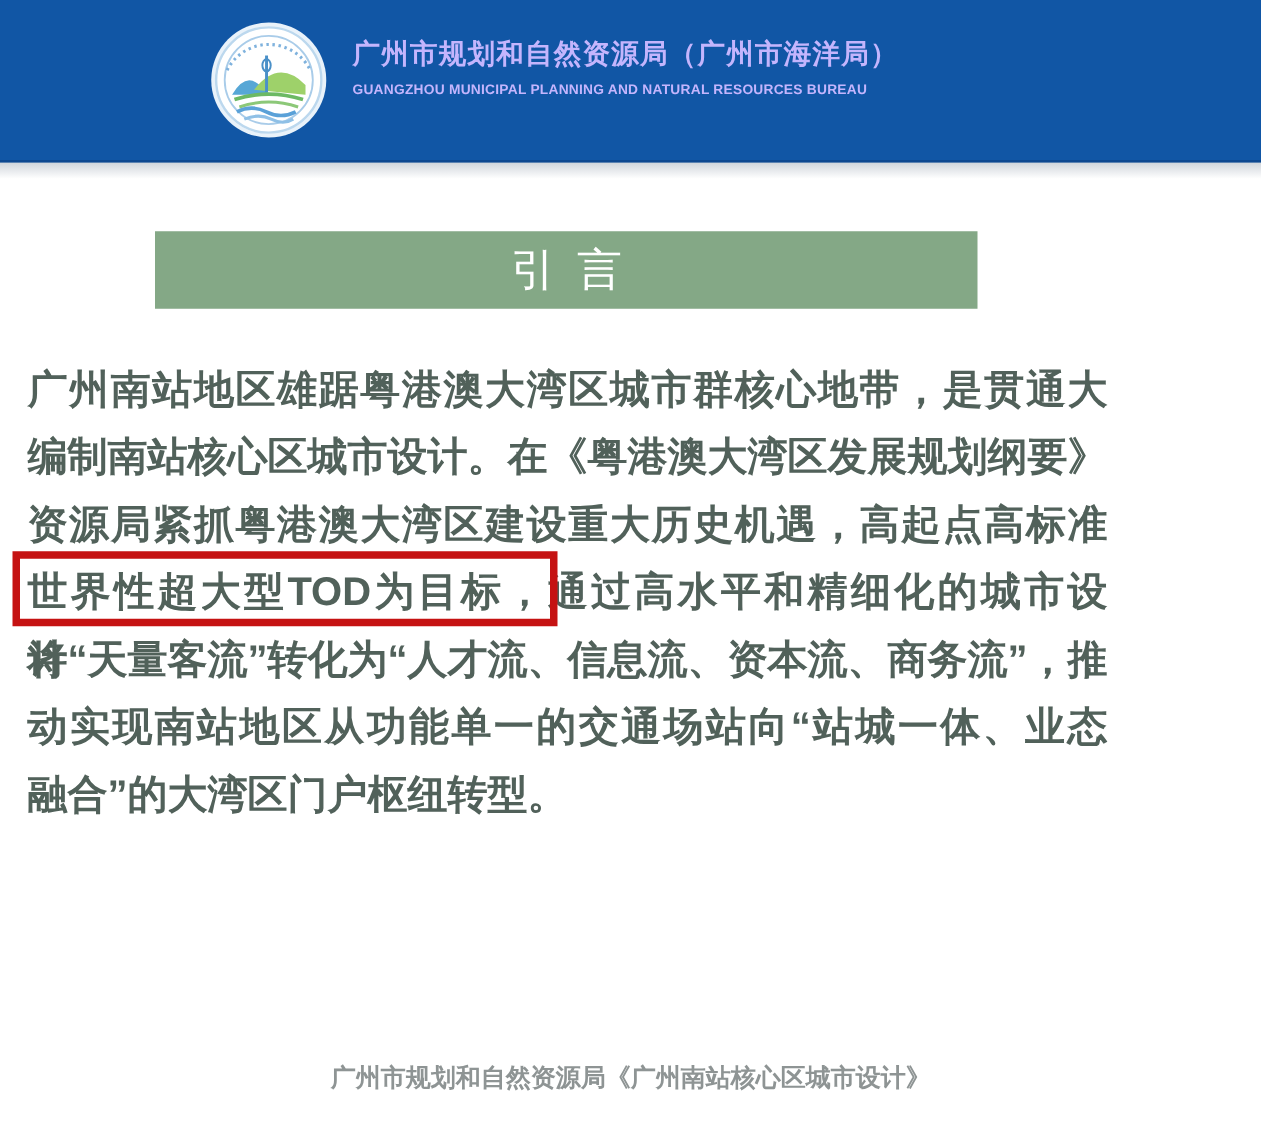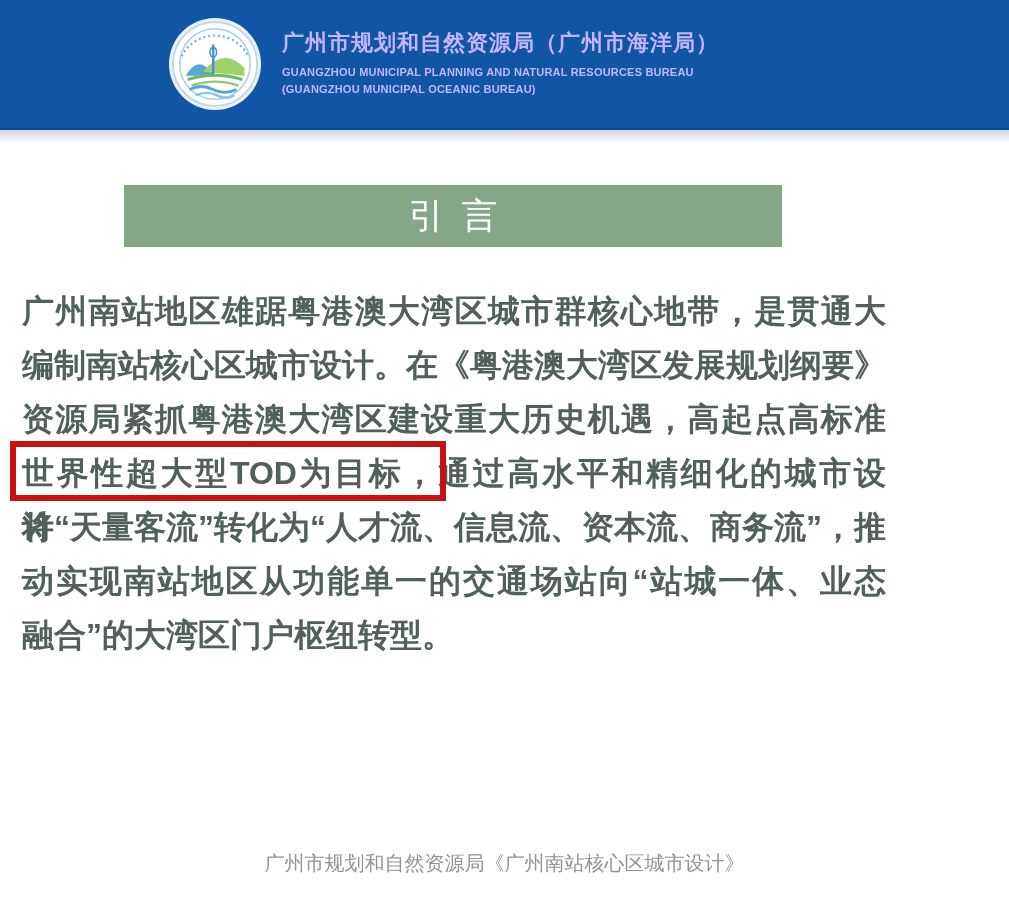--- a/index.html
+++ b/index.html
@@ -72,21 +72,21 @@
     border: 6px solid #c51212;
     pointer-events: none;
   }
 
   
   .caption {
     position: absolute; left: 0; top: 851px;
     width: 1009px;
     text-align: center;
     color: #8e9494;
-    font-size: 20px; line-height: 24px;
+    font-size: 20px; line-height: 24px; font-weight: bold;
   }
 </style>
 </head>
 <body>
 
 <div class="page">
 
   <div class="header">
     <div class="logo">
       <svg viewBox="0 0 96 96" width="94" height="94" aria-hidden="true">
@@ -102,21 +102,20 @@
         <path d="M20 64 Q48 55 76 64" stroke="#6cb964" stroke-width="3" fill="none"></path>
         <path d="M24 70 Q48 62 72 70" stroke="#8cc878" stroke-width="2.5" fill="none"></path>
         <path d="M22 74 Q34 68 46 74 T70 74" stroke="#5aa1d8" stroke-width="3" fill="none"></path>
         <path d="M28 80 Q40 75 50 80 T68 80" stroke="#8fc0e6" stroke-width="2.5" fill="none"></path>
       </svg>
     </div>
     <div class="header-textblock">
       <div class="header-title">广州市规划和自然资源局（广州市海洋局）</div>
       <div class="header-sub">
         <div>GUANGZHOU MUNICIPAL PLANNING AND NATURAL RESOURCES BUREAU</div>
-        <div>(GUANGZHOU MUNICIPAL OCEANIC BUREAU)</div>
       </div>
     </div>
   </div>
   <div class="header-shadow"></div>
 
   <div class="section-banner">
     <div class="section-banner-label">引言</div>
   </div>
 
   <div class="body-text">

